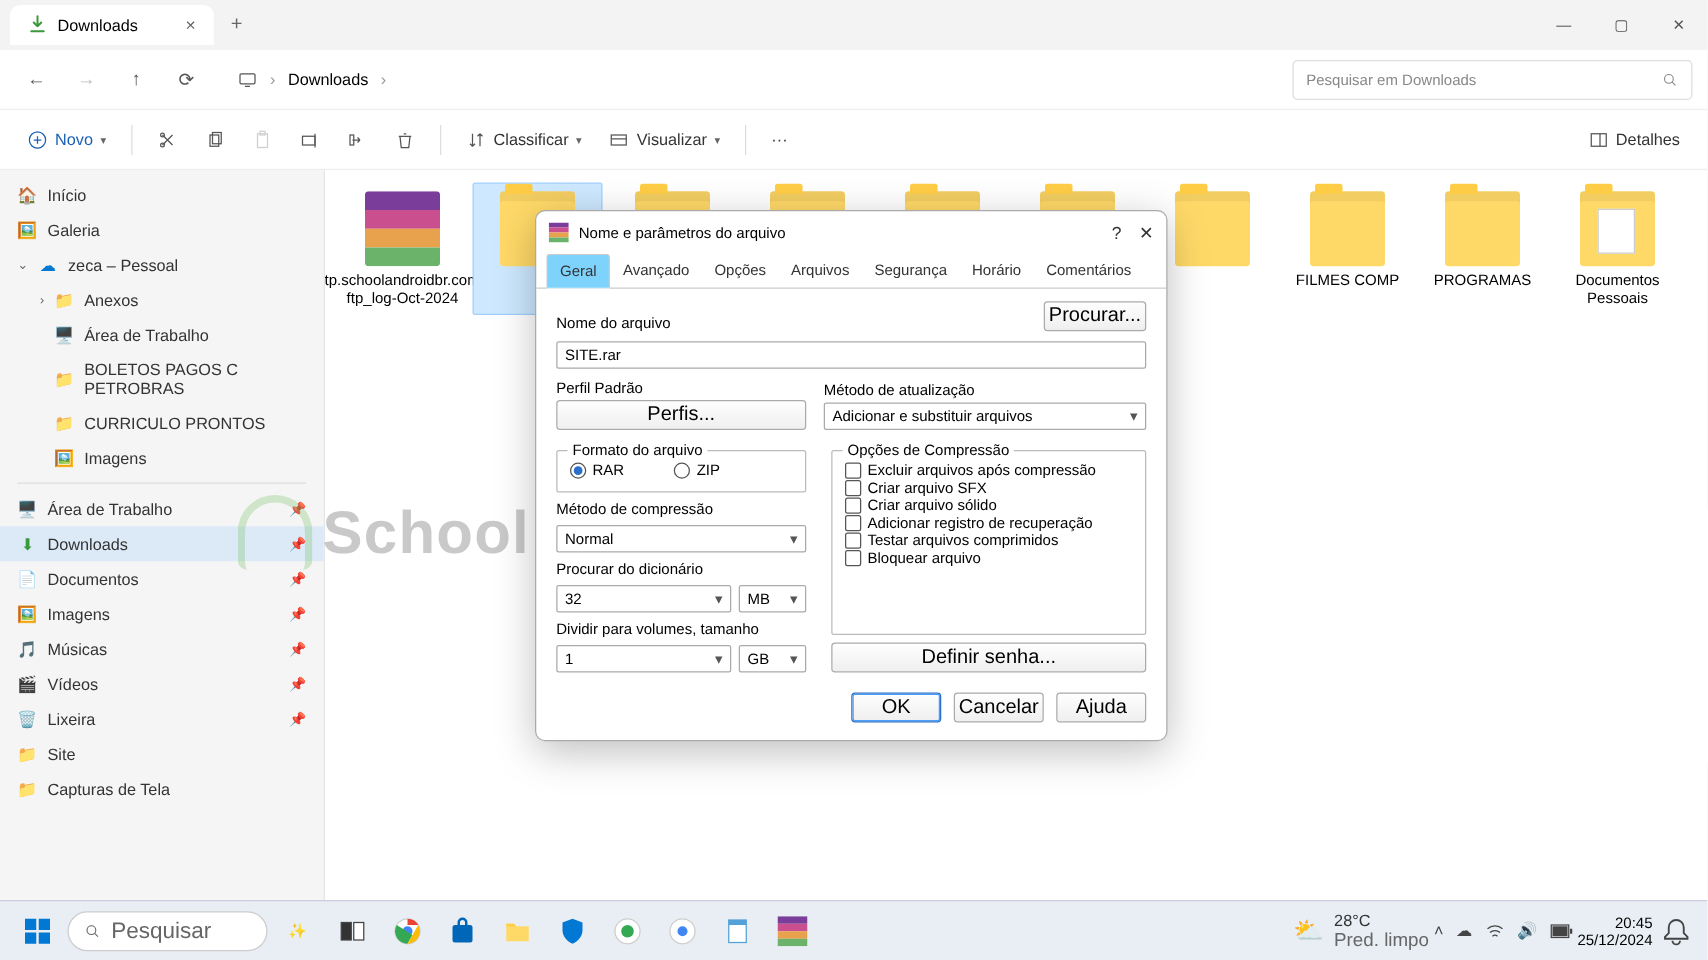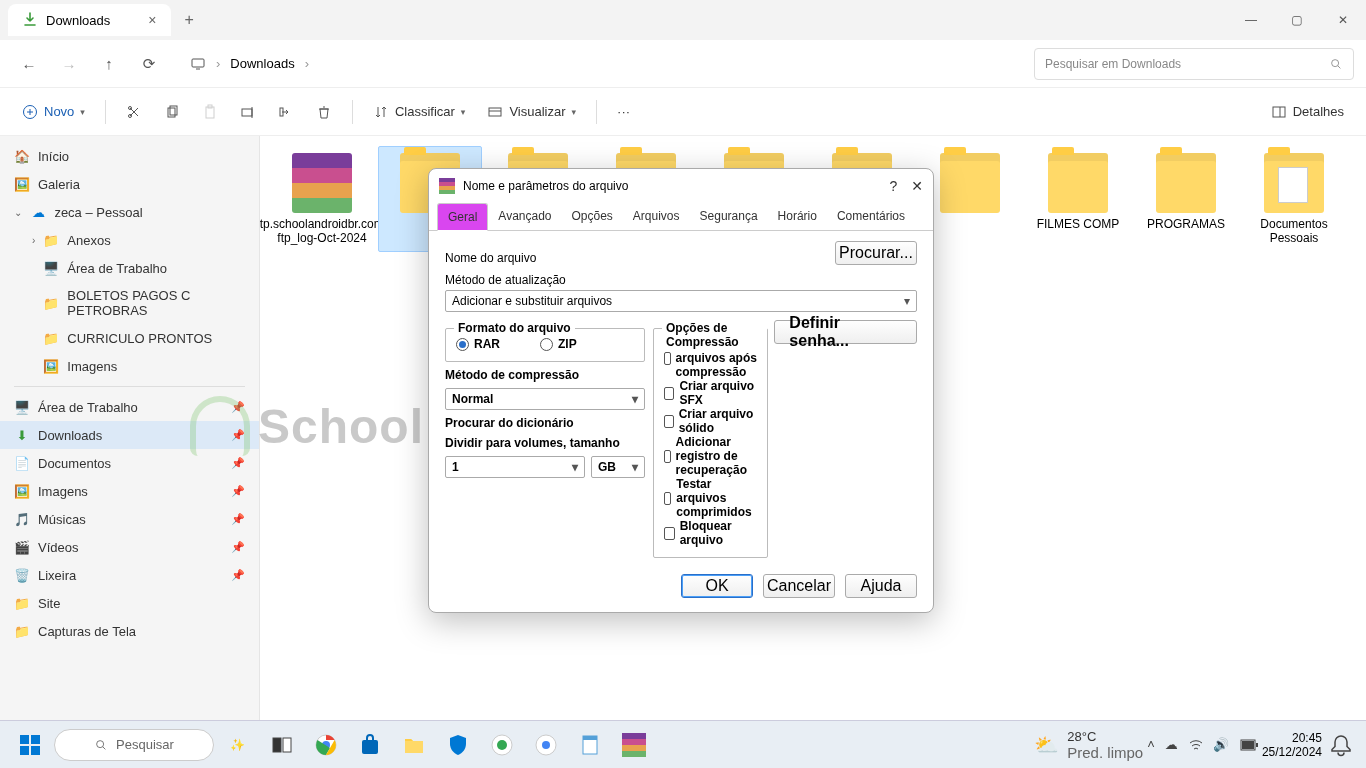--- a/index.html
+++ b/index.html
@@ -54,56 +54,56 @@
 .view-toggle div.active { background: #cde8ff; }
 
 
 .dialog { position: absolute; left: 428px; top: 168px; width: 506px; background: #fff; border: 1px solid #aaa; border-radius: 8px; box-shadow: 0 8px 32px rgba(0,0,0,0.25); display: flex; flex-direction: column; }
 .dialog-title { height: 34px; display: flex; align-items: center; padding: 0 10px; font-size: 12px; text-align: right; }
 .dialog-title .ico { margin-right: 8px; }
 .dialog-title .right { margin-left: auto; display: flex; gap: 14px; color: #333; }
 .dialog-title .right span { font-size: 14px; cursor: pointer; }
 .dialog-tabs { display: flex; padding: 0 8px; border-bottom: 1px solid #ccc; font-size: 12px; }
 .dtab { padding: 6px 10px; color: #333; }
-.dtab.active { border: 1px solid #ccc; border-bottom: 1px solid #fff; border-radius: 3px 3px 0 0; margin-bottom: -1px; background: #d946ef; }
+.dtab.active { border: 1px solid #ccc; border-bottom: 1px solid #fff; border-radius: 3px 3px 0 0; margin-bottom: -1px; background: #7dd3fc; }
 .dialog-body { padding: 10px 16px 6px; display: flex; flex-direction: column; gap: 8px; font-size: 12px; }
 .drow { display: flex; gap: 14px; align-items: flex-end; }
 .dcol { display: flex; flex-direction: column; gap: 3px; flex: 1; }
 .dinput, .dselect { height: 22px; border: 1px solid #aaa; border-radius: 2px; padding: 0 6px; font-size: 12px; background: #fff; }
 .dselect { display: flex; align-items: center; justify-content: space-between; }
 .dselect::after { content: '▾'; color: #555; }
 .dbtn { height: 24px; border: 1px solid #aaa; border-radius: 3px; background: linear-gradient(#fefefe,#efefef); padding: 0 14px; font-size: 16px; display: flex; align-items: center; justify-content: center; }
 .dbtn.wide { width: 100%; }
 .dbtn.primary { border-color: #2a6fc9; box-shadow: 0 0 0 1px #4a9ff8 inset; }
 .fgroup { border: 1px solid #bbb; border-radius: 2px; padding: 8px 10px 10px; position: relative; margin-top: 8px; }
 .fgroup .legend { position: absolute; top: -8px; left: 8px; background: #fff; padding: 0 4px; font-size: 12px; }
 .radio-row { display: flex; gap: 40px; }
 .radio, .check { display: flex; align-items: center; gap: 5px; font-size: 12px; }
 .radio-circle { width: 13px; height: 13px; border: 1px solid #555; border-radius: 50%; display: flex; align-items: center; justify-content: center; }
 .radio-circle.checked::after { content: ''; width: 7px; height: 7px; background: #2a6fc9; border-radius: 50%; }
 .check-box { width: 13px; height: 13px; border: 1px solid #555; border-radius: 2px; }
-.two-cols { display: flex; gap: 8px; font-weight: bold; }
+.two-cols { display: flex; gap: 20px; }
 .col-l { width: 200px; display: flex; flex-direction: column; gap: 6px; }
-.col-r { flex: 1; display: flex; flex-direction: row; gap: 6px; }
+.col-r { flex: 1; display: flex; flex-direction: column; gap: 6px; }
 .dialog-footer { display: flex; gap: 10px; justify-content: flex-end; padding: 10px 16px 14px; }
 .dialog-footer .dbtn { width: 72px; }
 .dualsel { display: flex; gap: 6px; }
 .dualsel .dselect.s1 { flex: 1; }
 .dualsel .dselect.s2 { width: 54px; }
 
 
 .watermark { position: absolute; left: 190px; top: 396px; font-size: 48px; font-weight: 700; color: #888; opacity: .45; letter-spacing: 1px; display: flex; align-items: center; gap: 8px; pointer-events: none; }
 .watermark .wmark-logo { width: 60px; height: 60px; position: relative; }
 .watermark .wmark-logo::before { content: ''; position: absolute; inset: 0; border: 6px solid #7cc36a; border-radius: 30px 30px 8px 8px; border-bottom: none; opacity: .7; }
 
 
 .taskbar { position: absolute; bottom: 0; left: 0; width: 1366px; height: 48px; background: #e8eef4; border-top: 1px solid #ccd; display: flex; align-items: center; padding: 0 10px; gap: 4px; }
 .tb-btn { width: 40px; height: 40px; display: flex; align-items: center; justify-content: center; border-radius: 4px; }
 .tb-btn svg, .tb-btn .ico { width: 24px; height: 24px; }
-.tb-search { display: flex; align-items: center; gap: 8px; height: 32px; padding: 0 12px; border: 1px solid #ccc; border-radius: 16px; background: #fff; font-size: 13px; color: #666; width: 160px; justify-content: center; }
+.tb-search { display: flex; align-items: center; gap: 8px; height: 32px; padding: 0 12px; border: 1px solid #ccc; border-radius: 16px; background: #fff; font-size: 18px; color: #666; width: 160px; }
 .tb-spacer { flex: 1; }
 .tb-weather { display: flex; align-items: center; gap: 8px; font-size: 12px; color: #333; }
 .tb-weather .temp { font-size: 13px; }
 .tb-sys { display: flex; align-items: center; gap: 10px; font-size: 13px; color: #444; }
 .tb-clock { display: flex; flex-direction: column; align-items: flex-end; font-size: 12px; line-height: 14px; }
 
 
 svg { display: block; }
 </style>
 </head>
@@ -398,21 +398,26 @@
     <div class="dtab">Horário</div>
     <div class="dtab">Comentários</div>
   </div>
   <div class="dialog-body">
     <div class="drow">
       <div class="dcol">
         <span>Nome do arquivo</span>
       </div>
       <div class="dbtn" style="width:82px">Procurar...</div>
     </div>
+    <input class="dinput" value="SITE.rar" style="">
     <div class="drow">
+      <div class="dcol" style="flex:0 0 200px">
+        <span>Perfil Padrão</span>
+        <div class="dbtn wide">Perfis...</div>
+      </div>
       <div class="dcol">
         <span>Método de atualização</span>
         <div class="dselect">
             <span>Adicionar e substituir arquivos</span>
           </div>
       </div>
     </div>
 
     <div class="two-cols">
       <div class="col-l">
@@ -427,20 +432,28 @@
                 <span class="radio-circle"></span>
                 <span>ZIP</span>
               </label>
           </div>
         </div>
         <span>Método de compressão</span>
         <div class="dselect">
             <span>Normal</span>
           </div>
         <span>Procurar do dicionário</span>
+        <div class="dualsel">
+          <div class="dselect s1">
+              <span>32</span>
+            </div>
+          <div class="dselect s2">
+              <span>MB</span>
+            </div>
+        </div>
         <span>Dividir para volumes, tamanho</span>
         <div class="dualsel">
           <div class="dselect s1">
               <span>1</span>
             </div>
           <div class="dselect s2">
               <span>GB</span>
             </div>
         </div>
       </div>

